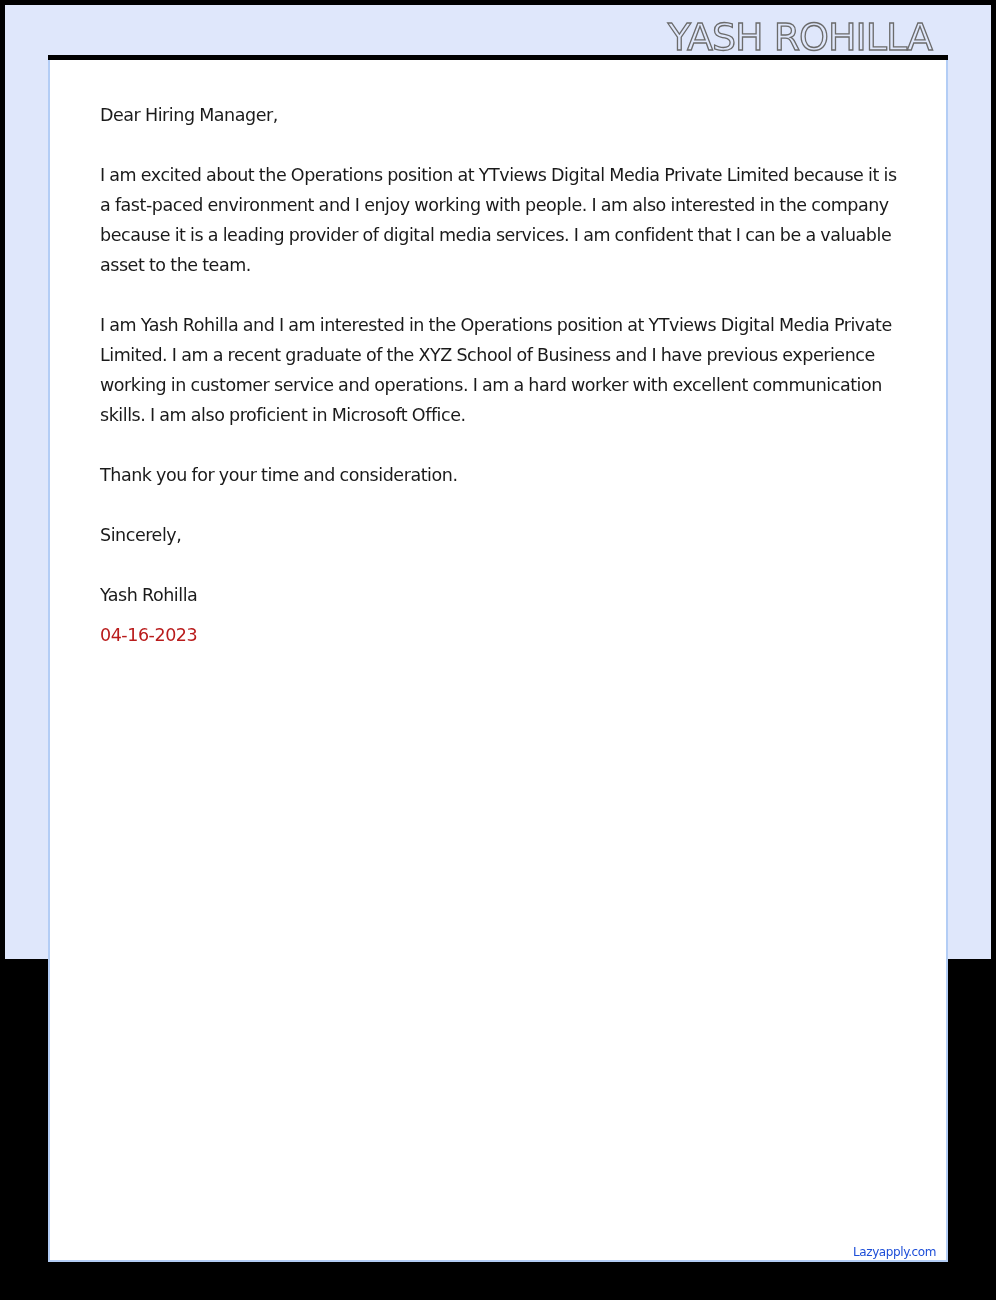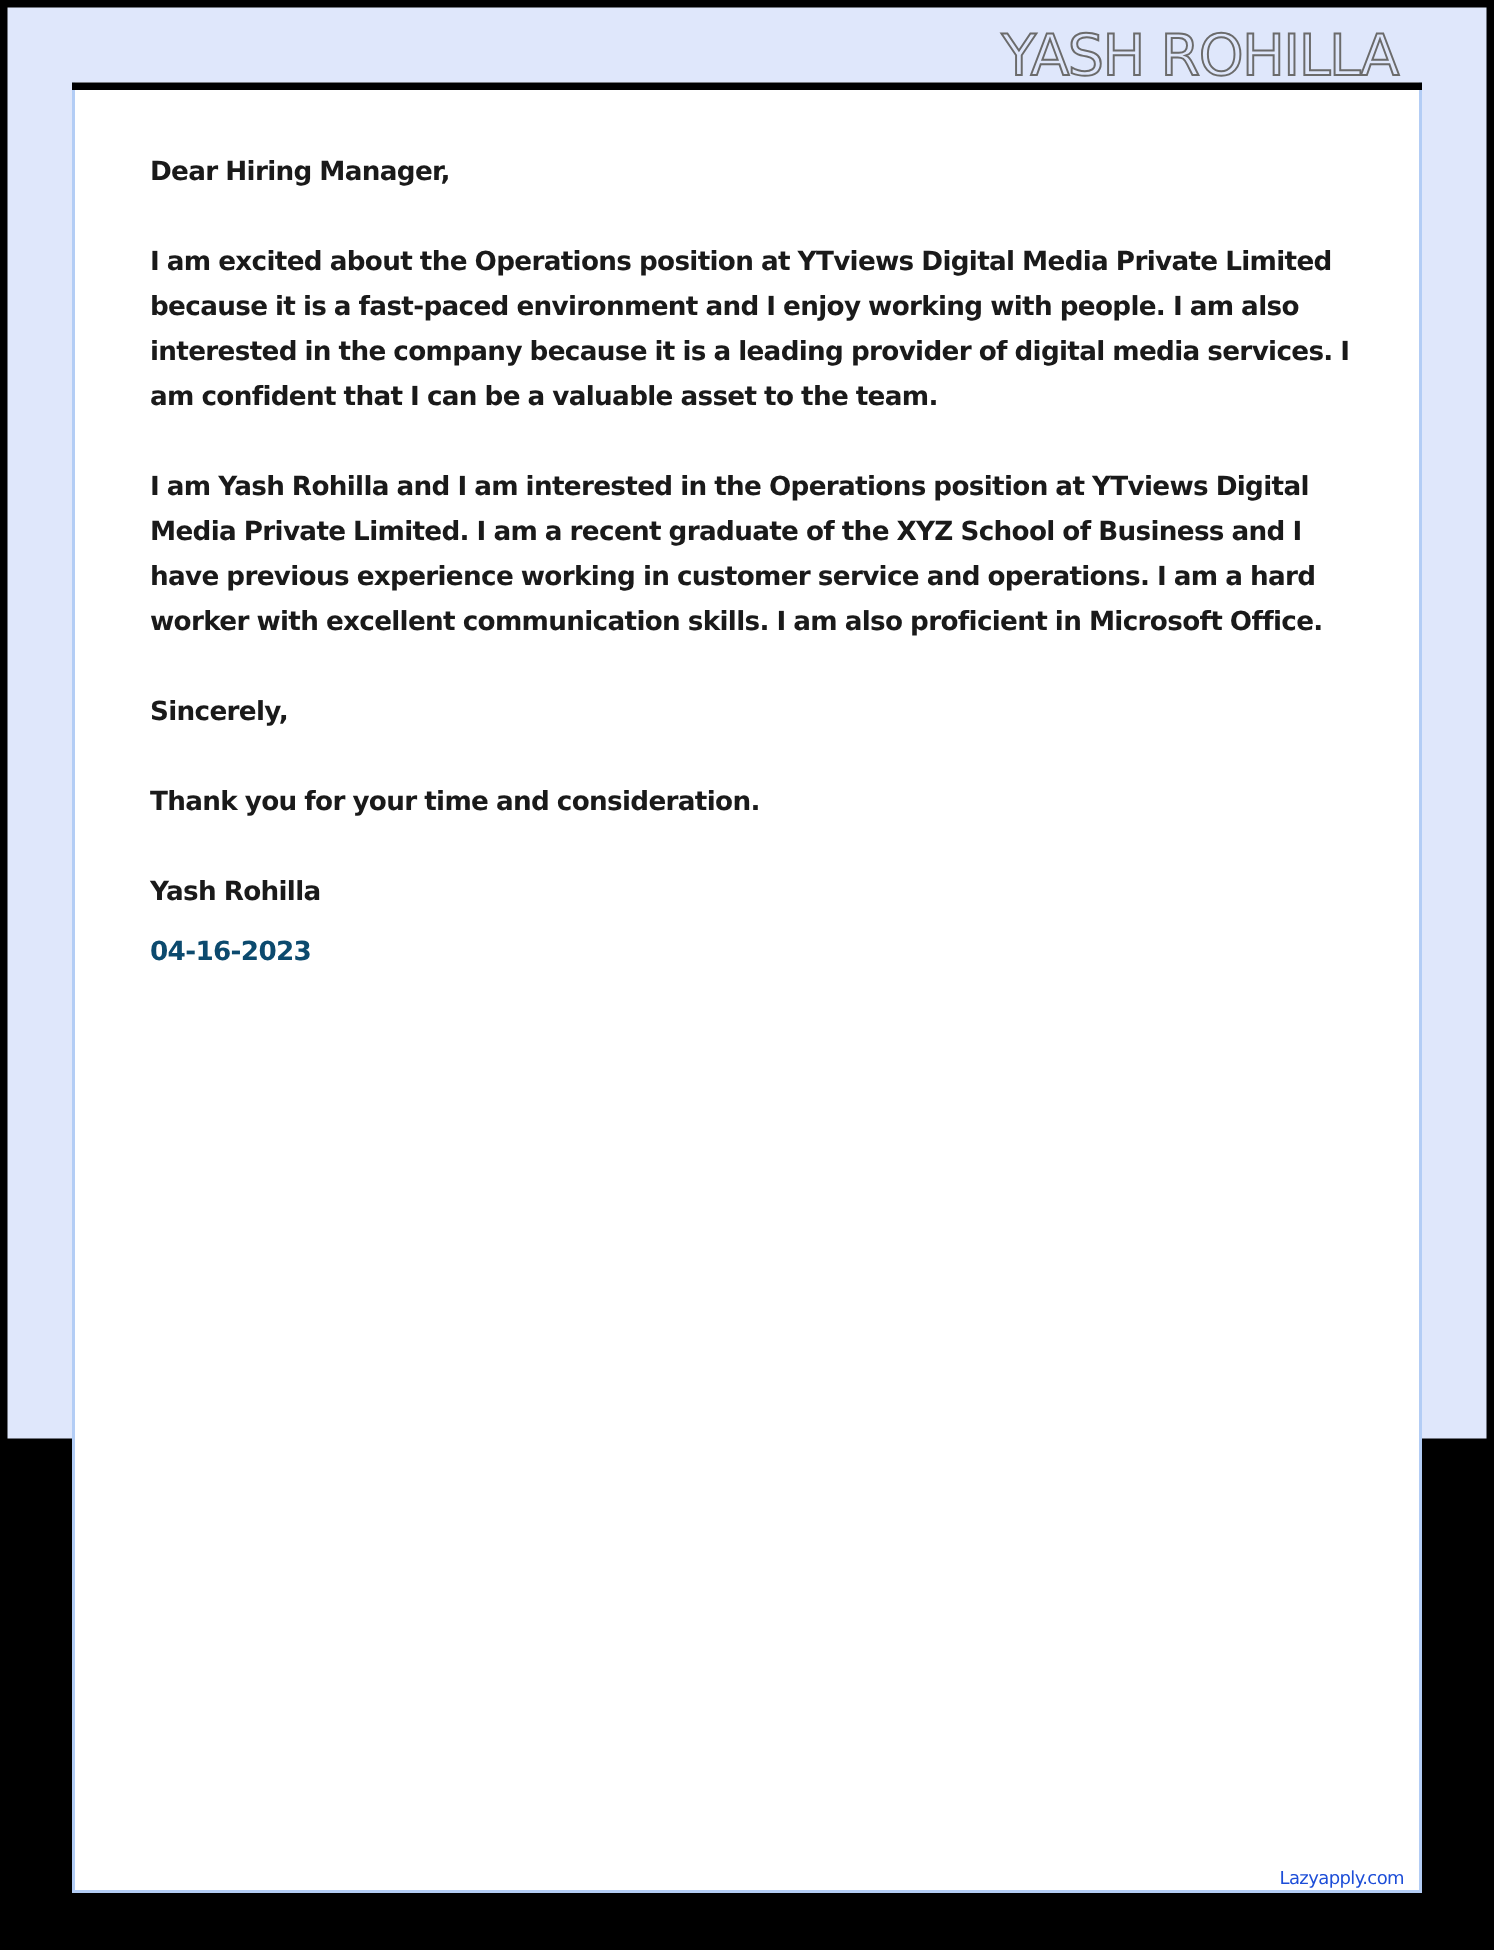--- a/index.html
+++ b/index.html
@@ -61,28 +61,27 @@
       width: 800px;
       font-family: "DejaVu Sans", sans-serif;
       font-size: 17.5px;
       line-height: 30px;
       color: #1a1a1a;
       letter-spacing: -0.45px;
       word-spacing: -0.5px;
     }
     .letter p {
       margin: 0 0 30px 0;
-      font-weight: bold;
     }
     .letter p.signature {
       margin: 0 0 10px 0;
     }
     .letter p.date {
       margin: 0;
-      color: #0c4a6e;
+      color: #b91c1c;
     }
     .footer-brand {
       position: absolute;
       right: 10px;
       bottom: 1px;
       font-family: "DejaVu Sans", sans-serif;
       font-size: 12px;
       letter-spacing: -0.4px;
       color: #1d4ed8;
     }
@@ -93,21 +92,21 @@
 <div class="frame">
   <h1 class="name-heading">YASH ROHILLA</h1>
 
   <div class="page">
     <div class="top-bar"></div>
 
     <div class="letter">
       <p>Dear Hiring Manager,</p>
       <p>I am excited about the Operations position at YTviews Digital Media Private Limited because it is a fast-paced environment and I enjoy working with people. I am also interested in the company because it is a leading provider of digital media services. I am confident that I can be a valuable asset to the team.</p>
       <p>I am Yash Rohilla and I am interested in the Operations position at YTviews Digital Media Private Limited. I am a recent graduate of the XYZ School of Business and I have previous experience working in customer service and operations. I am a hard worker with excellent communication skills. I am also proficient in Microsoft Office.</p>
+      <p>Thank you for your time and consideration.</p>
       <p>Sincerely,</p>
-      <p>Thank you for your time and consideration.</p>
       <p class="signature">Yash Rohilla</p>
       <p class="date">04-16-2023</p>
     </div>
 
     <div class="footer-brand">Lazyapply.com</div>
   </div>
 </div>
 
 </body></html>

